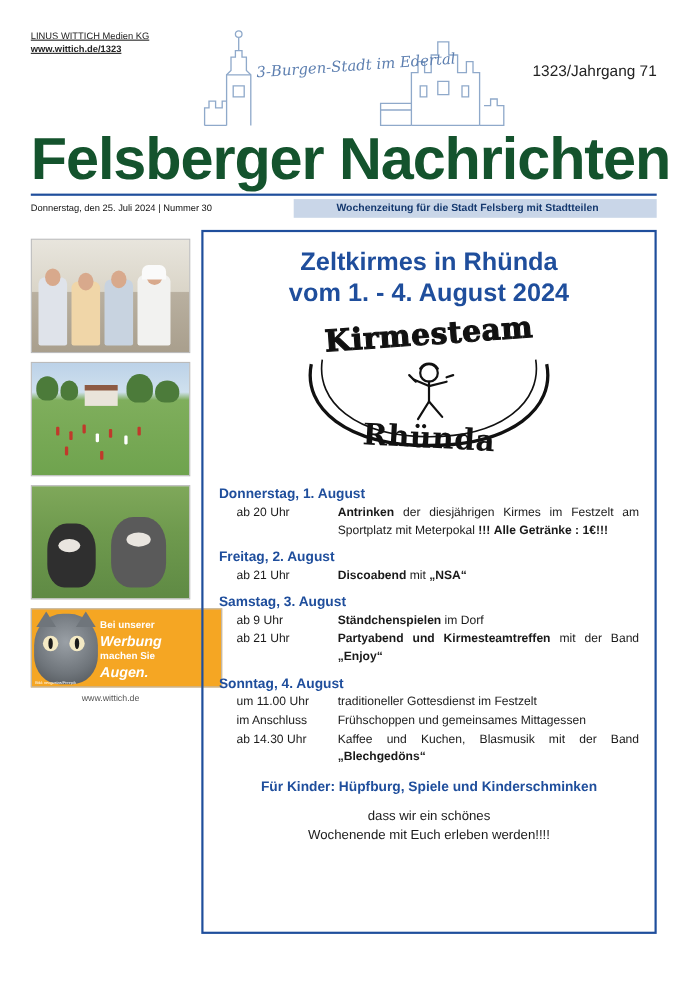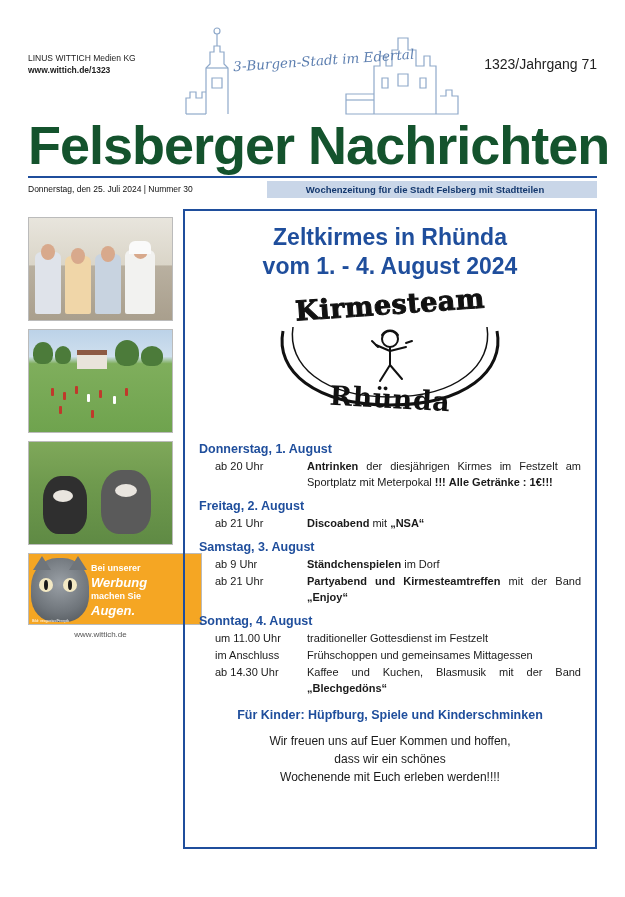--- a/index.html
+++ b/index.html
@@ -23,24 +23,25 @@
   }
 
   
   .masthead-top {
     position: relative;
     height: 92px;
   }
   .publisher {
     position: absolute;
     left: 0;
-    top: 30px;
+    top: 4px;
     font-size: 8.5px;
     line-height: 12px;
     color: #222;
+    text-decoration: underline;
   }
   .publisher .pub-url {
     font-weight: bold;
   }
   .issue {
     position: absolute;
     right: 0;
     top: 34px;
     font-size: 14px;
     color: #222;
@@ -532,19 +533,18 @@
           </div>
           <div class="row">
             <div class="time">ab 14.30 Uhr</div>
             <div class="desc">Kaffee und Kuchen, Blasmusik mit der Band <b>„Blechgedöns“</b></div>
           </div>
         </div>
 
       <div class="kids">Für Kinder: Hüpfburg, Spiele und Kinderschminken</div>
 
       <div class="closing">
-        <div>Wir freuen uns auf Euer Kommen und hoffen,</div>
         <div>dass wir ein schönes</div>
         <div>Wochenende mit Euch erleben werden!!!!</div>
       </div>
     </div>
   </div>
 </div>
 
 </body></html>

